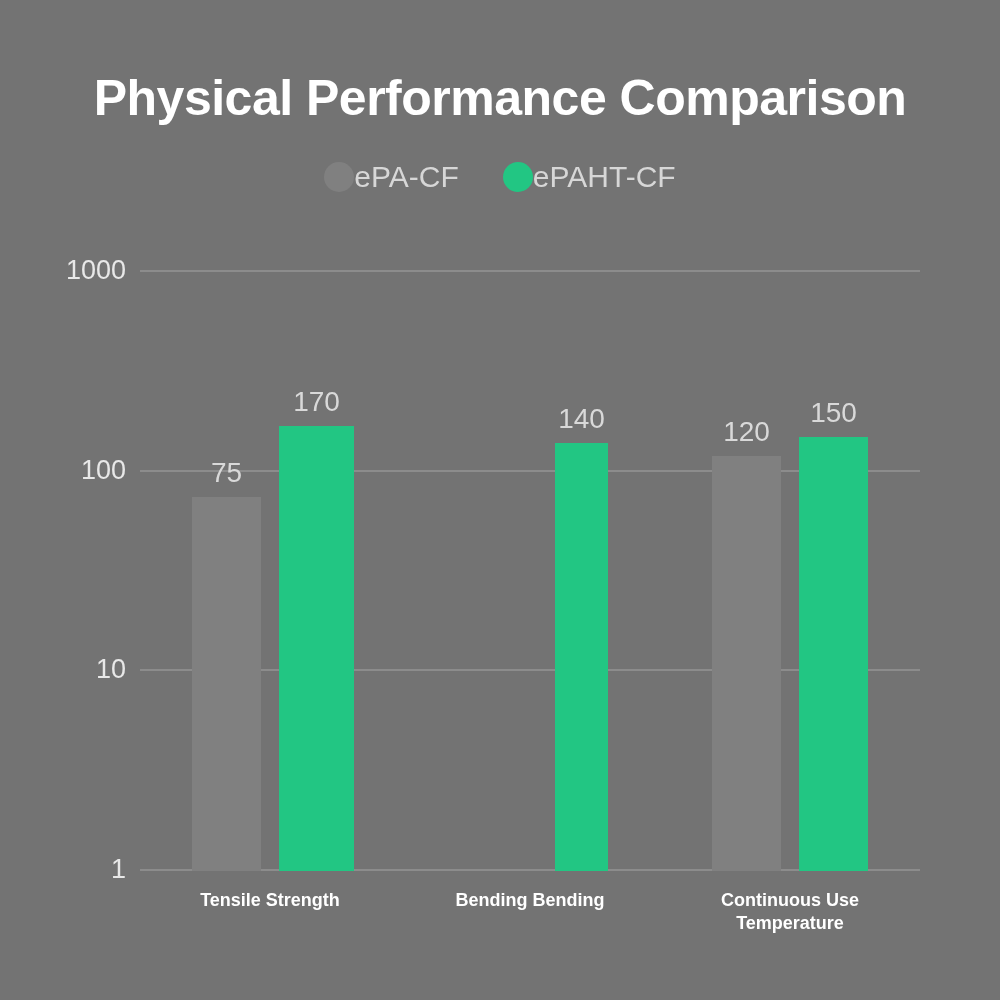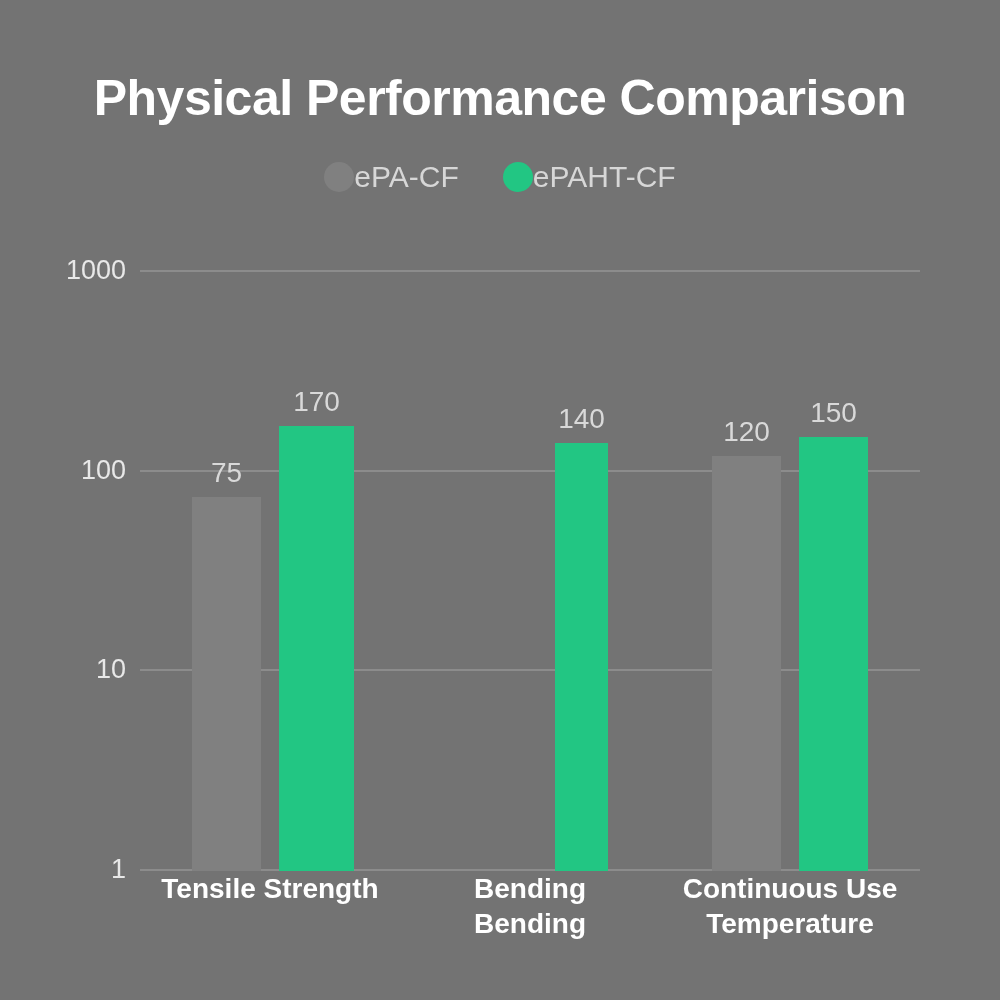--- a/index.html
+++ b/index.html
@@ -104,25 +104,25 @@
     transform: translateX(-50%);
     color: #d9d9d9;
     font-size: 28px;
     white-space: nowrap;
   }
 
   
   .cat-label {
     position: absolute;
     top: 100%;
-    margin-top: 0;
+    margin-top: 18px;
     left: 50%;
     transform: translateX(-50%);
     color: #ffffff;
-    font-size: 28px;
+    font-size: 18px;
     font-weight: 700;
     text-align: center;
     line-height: 1.25;
     width: 230px;
   }
 </style>
 </head>
 <body>
 
 <div id="page">

